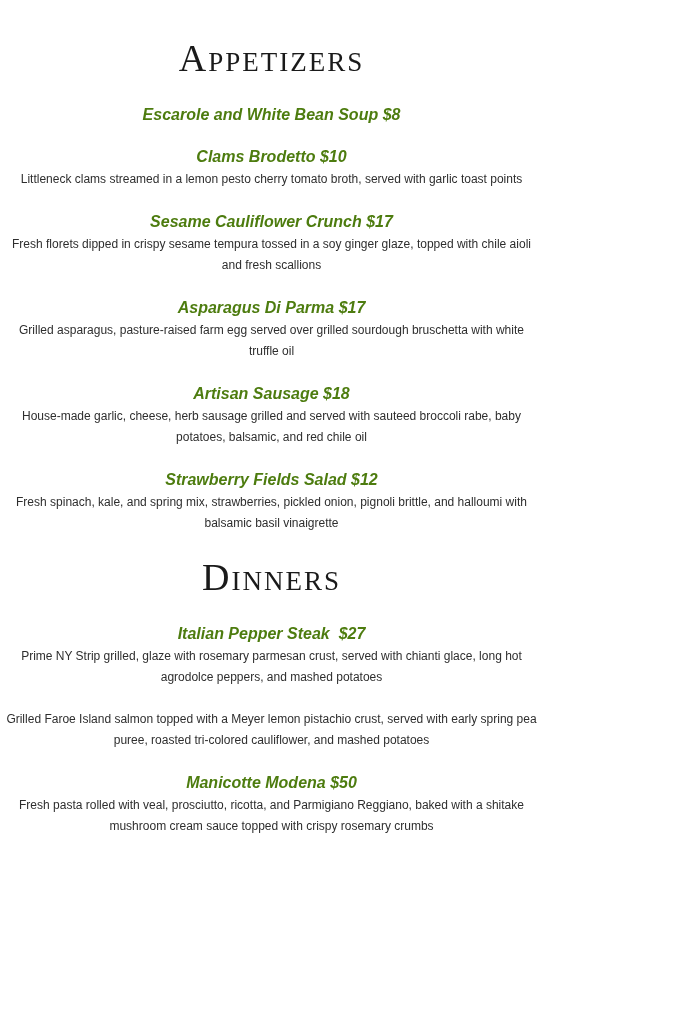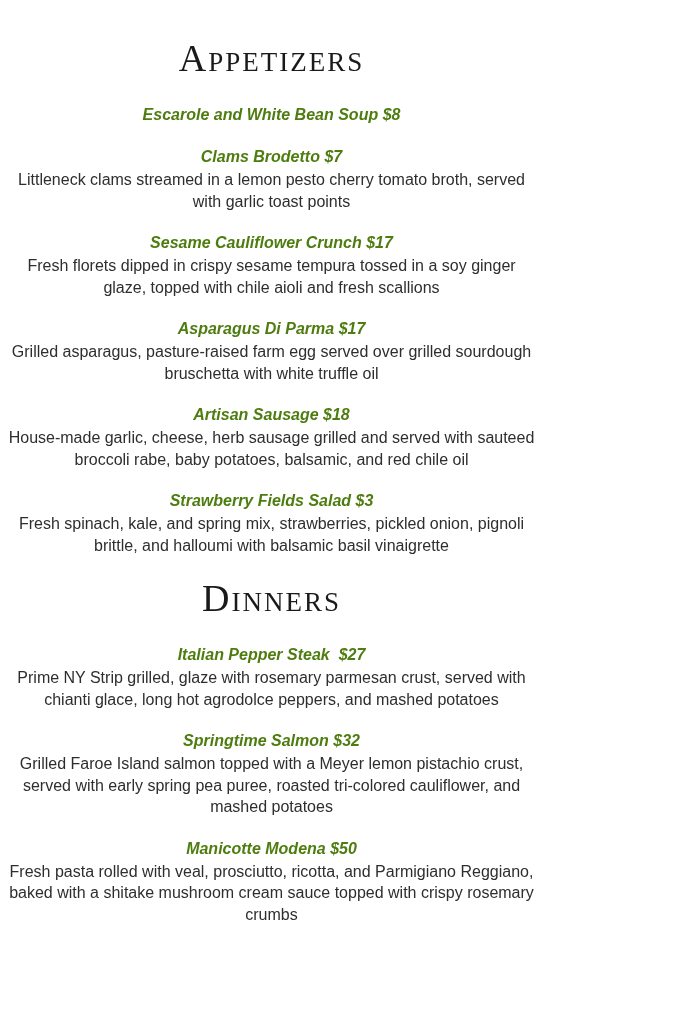--- a/index.html
+++ b/index.html
@@ -33,76 +33,75 @@
   .item-name {
     font-style: italic;
     font-weight: bold;
     font-size: 16px;
     line-height: 22px;
     color: #4d7c0f;
     margin: 0;
     white-space: pre-wrap;
   }
   .item-desc {
-    font-size: 16px;
+    font-size: 12px;
     font-weight: 400;
     line-height: 21.5px;
     color: #2e2e2e;
     margin: 1px auto 0 auto;
     max-width: 672px;
   }
 </style>
 </head>
 <body>
 
 <main class="menu">
 
   <section class="section section-appetizers">
     <h1 class="section-title">Appetizers</h1>
 
     <article class="menu-item">
       <h2 class="item-name">Escarole and White Bean Soup $8</h2>
     </article>
 
     <article class="menu-item">
-      <h2 class="item-name">Clams Brodetto $7</h2>
+      <h2 class="item-name">Clams Brodetto $10</h2>
       <p class="item-desc">Littleneck clams streamed in a lemon pesto cherry tomato broth, served with garlic toast points</p>
     </article>
 
     <article class="menu-item">
       <h2 class="item-name">Sesame Cauliflower Crunch $17</h2>
       <p class="item-desc">Fresh  florets dipped in crispy sesame tempura tossed in a soy ginger glaze, topped with chile aioli and fresh scallions</p>
     </article>
 
     <article class="menu-item">
       <h2 class="item-name">Asparagus Di Parma $17</h2>
       <p class="item-desc">Grilled asparagus, pasture-raised farm egg served over grilled sourdough bruschetta with white truffle oil</p>
     </article>
 
     <article class="menu-item">
       <h2 class="item-name">Artisan Sausage $18</h2>
       <p class="item-desc">House-made garlic, cheese, herb sausage grilled and served with sauteed broccoli rabe, baby potatoes, balsamic, and red chile oil</p>
     </article>
 
     <article class="menu-item">
-      <h2 class="item-name">Strawberry Fields Salad $3</h2>
+      <h2 class="item-name">Strawberry Fields Salad $12</h2>
       <p class="item-desc">Fresh spinach, kale, and spring mix, strawberries, pickled onion, pignoli brittle, and halloumi with balsamic basil vinaigrette</p>
     </article>
   </section>
 
   <section class="section section-dinners">
     <h1 class="section-title">Dinners</h1>
 
     <article class="menu-item">
       <h2 class="item-name">Italian Pepper Steak  $27</h2>
       <p class="item-desc">Prime NY Strip grilled, glaze with rosemary parmesan crust, served with chianti glace, long hot agrodolce peppers, and  mashed potatoes</p>
     </article>
 
     <article class="menu-item">
-      <h2 class="item-name">Springtime Salmon $32</h2>
       <p class="item-desc">Grilled Faroe Island salmon topped with a Meyer lemon pistachio crust, served with early spring pea puree, roasted tri-colored cauliflower, and mashed potatoes</p>
     </article>
 
     <article class="menu-item">
       <h2 class="item-name">Manicotte Modena $50</h2>
       <p class="item-desc">Fresh pasta rolled with veal, prosciutto, ricotta, and Parmigiano Reggiano, baked with a shitake mushroom cream sauce topped with crispy rosemary crumbs</p>
     </article>
   </section>
 
 </main>

